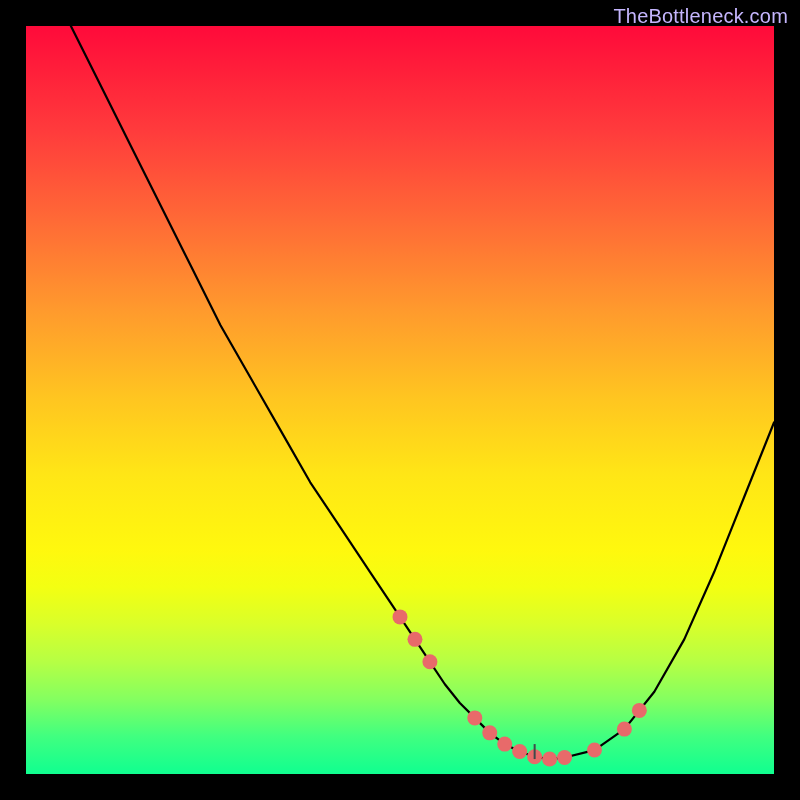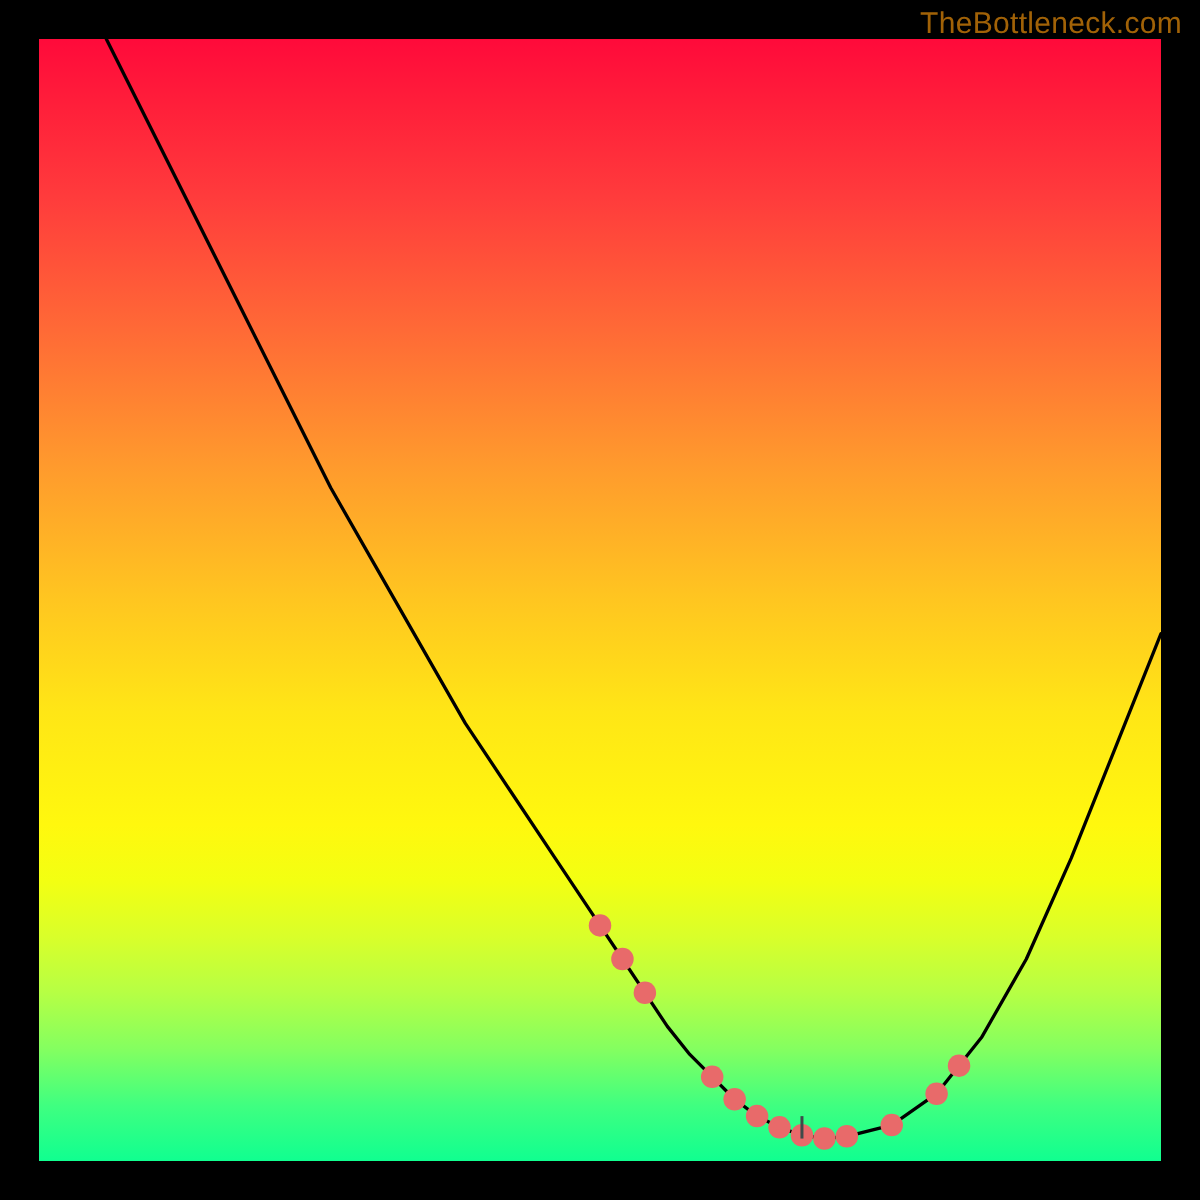--- a/index.html
+++ b/index.html
@@ -49,21 +49,21 @@
     );
   }
   svg.curve {
     position: absolute;
     inset: 0;
   }
   .watermark {
     position: absolute;
     top: 5px;
     right: 12px;
-    color: #a16207;
+    color: #c4b5fd;
     font-size: 20px;
     letter-spacing: 0.2px;
   }
 </style>
 </head>
 <body>
 
 <div class="frame">
 
   <div class="watermark">TheBottleneck.com</div>

